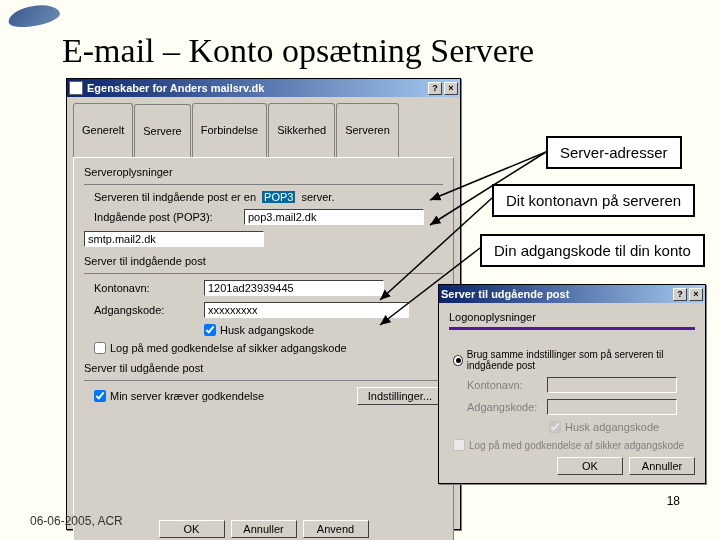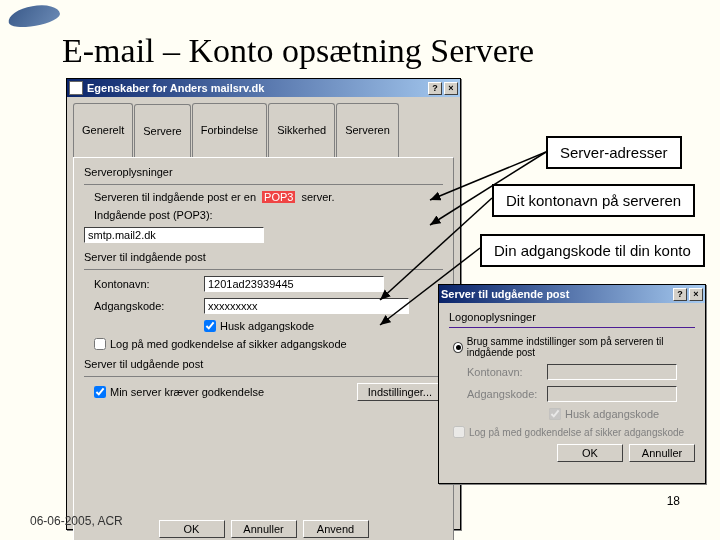--- a/index.html
+++ b/index.html
@@ -20,21 +20,21 @@
 .tab.active { background: #d4d0c8; border-bottom: 1px solid #d4d0c8; position: relative; top: 1px; }
 
 .panel { margin: 0 6px; border: 1px solid #808080; border-top: 1px solid #fff; border-left-color: #fff; padding: 8px 10px 8px 10px; background: #d4d0c8; }
 
 .group { margin-bottom: 8px; }
 .group-title { font-size: 11px; margin-bottom: 6px; }
 .group .body { border-top: 1px solid #808080; padding-top: 6px; margin-top: 2px; }
 .row { display: flex; align-items: center; margin-bottom: 6px; font-size: 11px; }
 .row .label { display: inline-block; }
 .row input[type=text], .row input[type=password] { font-size: 11px; padding: 1px 3px; border: 1px solid #808080; border-top-color: #404040; border-left-color: #404040; border-right-color: #fff; border-bottom-color: #fff; background: #fff; }
-.hl { background: #ef4444; color: #fff; padding: 0 2px; }
+.hl { background: #0369a1; color: #fff; padding: 0 2px; }
 
 .chk { display: flex; align-items: center; gap: 4px; font-size: 11px; }
 .chk input { width: 12px; height: 12px; }
 
 .btn { background: #d4d0c8; border: 1px solid #404040; border-top-color: #fff; border-left-color: #fff; padding: 2px 10px; font-size: 11px; min-width: 66px; text-align: center; }
 
 .callout { position: absolute; border: 2px solid #000; background: #fff; padding: 6px 12px; font-size: 15px; font-family: Arial, sans-serif; }
 svg.arrows { position: absolute; top: 0; left: 0; pointer-events: none; }
 
 .footer { position: absolute; bottom: 12px; left: 30px; font-size: 12px; color: #333; }
@@ -79,20 +79,21 @@
     <div class="group">
       <div class="group-title">Serveroplysninger</div>
       <div class="body">
         <div class="row">
           <span class="label" style="margin-left:10px;">Serveren til indgående post er en</span>
           <span class="hl" style="margin:0 6px;">POP3</span>
           <span>server.</span>
         </div>
         <div class="row">
           <span class="label" style="width:150px; margin-left:10px;">Indgående post (POP3):</span>
+          <input type="text" style="width: 180px;" value="pop3.mail2.dk">
         </div>
         <div class="row">
           <input type="text" style="width: 180px;" value="smtp.mail2.dk">
         </div>
       </div>
     </div>
 
     <div class="group">
       <div class="group-title">Server til indgående post</div>
       <div class="body">
@@ -137,21 +138,21 @@
 <div class="win win2">
   <div class="titlebar">
     <span>Server til udgående post</span>
     <div class="ctl">
       <span>?</span>
       <span>×</span>
     </div>
   </div>
   <div style="padding:8px 10px;">
     <div class="group-title" style="margin-bottom:4px;">Logonoplysninger</div>
-    <div style="border-top:1px solid #4c1d95; padding-top:8px;">
+    <div style="border-top:3px solid #4c1d95; padding-top:19px;">
       <div class="row" style="margin-left:4px;">
         <span class="radio sel"></span>
         <span style="font-size:10px;">Brug samme indstillinger som på serveren til indgående post</span>
       </div>
       <div class="disabled">
         <div class="row" style="margin-left:18px;">
           <span class="label" style="width:80px;">Kontonavn:</span>
           <input type="text" style="width: 130px;" disabled="">
         </div>
         <div class="row" style="margin-left:18px;">

